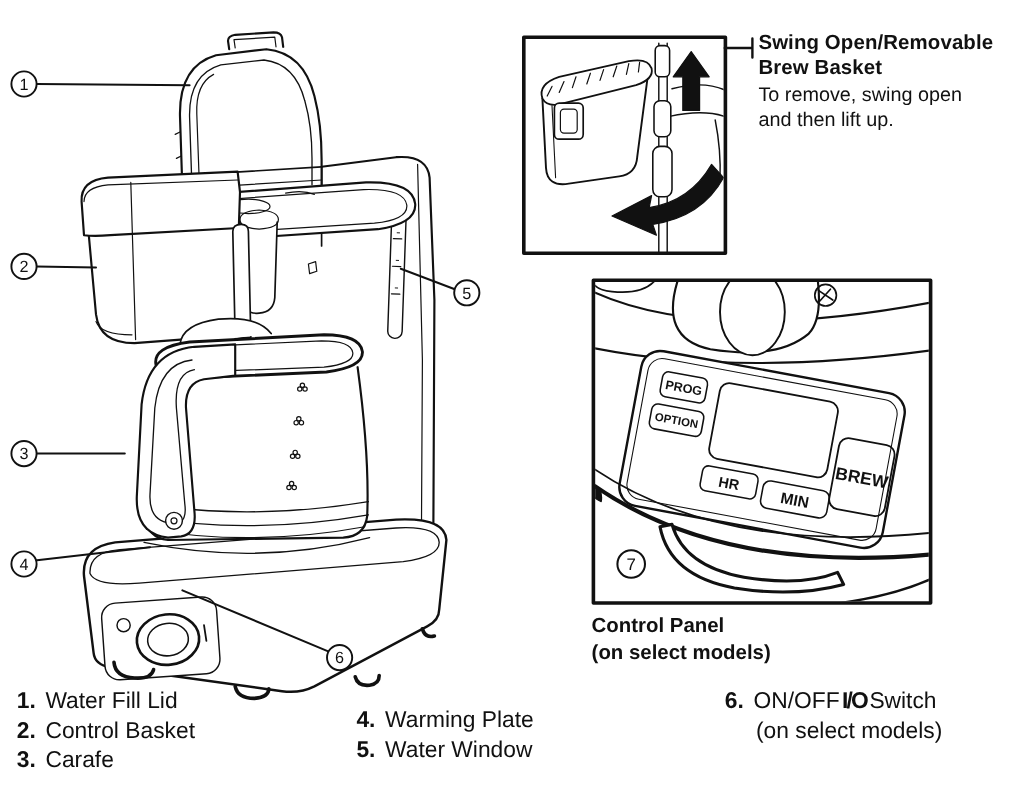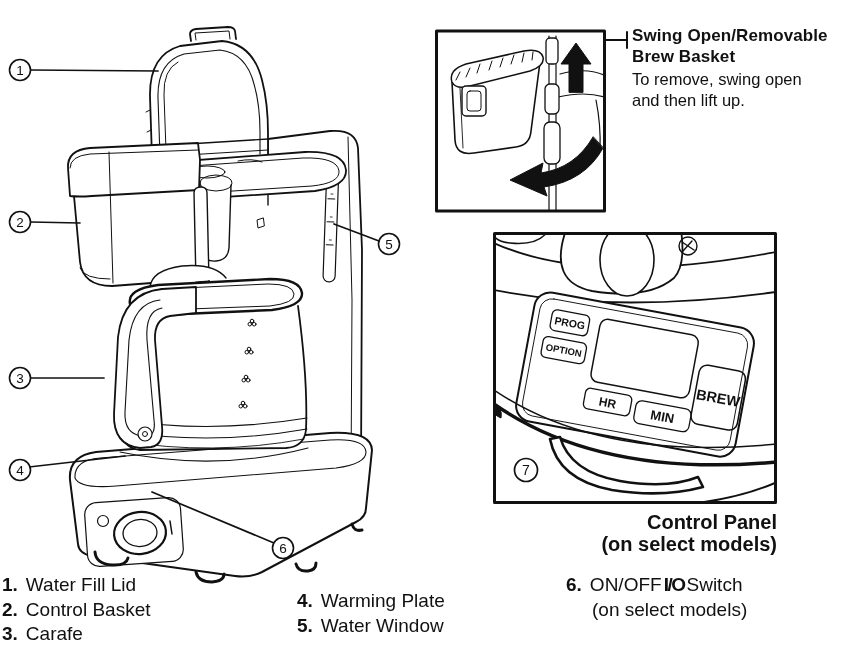--- a/index.html
+++ b/index.html
@@ -5,25 +5,25 @@
   html,body{margin:0;padding:0;background:#fff;}
   .page{position:relative;width:845px;height:665px;background:#fff;overflow:hidden;
         font-family:"Liberation Sans",sans-serif;color:#111;}
   svg{position:absolute;left:0;top:0;}
   .abs{position:absolute;}
   
   .bb-text{left:632px;top:26px;width:215px;}
   .bb-title{font-size:17px;font-weight:bold;line-height:20.5px;letter-spacing:.1px;}
   .bb-body{font-size:16.5px;font-weight:normal;line-height:20.5px;margin-top:2px;}
   
-  .cp-caption{left:493px;top:511px;width:284px;text-align:right;
-              font-size:20px;font-weight:bold;line-height:22px;}
+  .cp-caption{left:493px;top:511px;width:284px;text-align:left;
+              font-size:17px;font-weight:bold;line-height:22px;}
   
   .legend-col{position:absolute;top:573px;font-size:19px;line-height:24.5px;white-space:nowrap;}
-  .col1{left:2px;} .col2{left:297px;margin-top:16px;} .col3{left:566px;}
+  .col1{left:14px;} .col2{left:297px;margin-top:16px;} .col3{left:604px;}
   .lnum{font-weight:bold;margin-right:8px;}
   .power{font-weight:900;letter-spacing:-1.5px;margin:0 2px;}
   .lnote{margin-left:26px;}
 </style>
 </head>
 <body>
 
 <div class="page">
 
 <svg width="845" height="665" viewBox="0 0 845 665">

